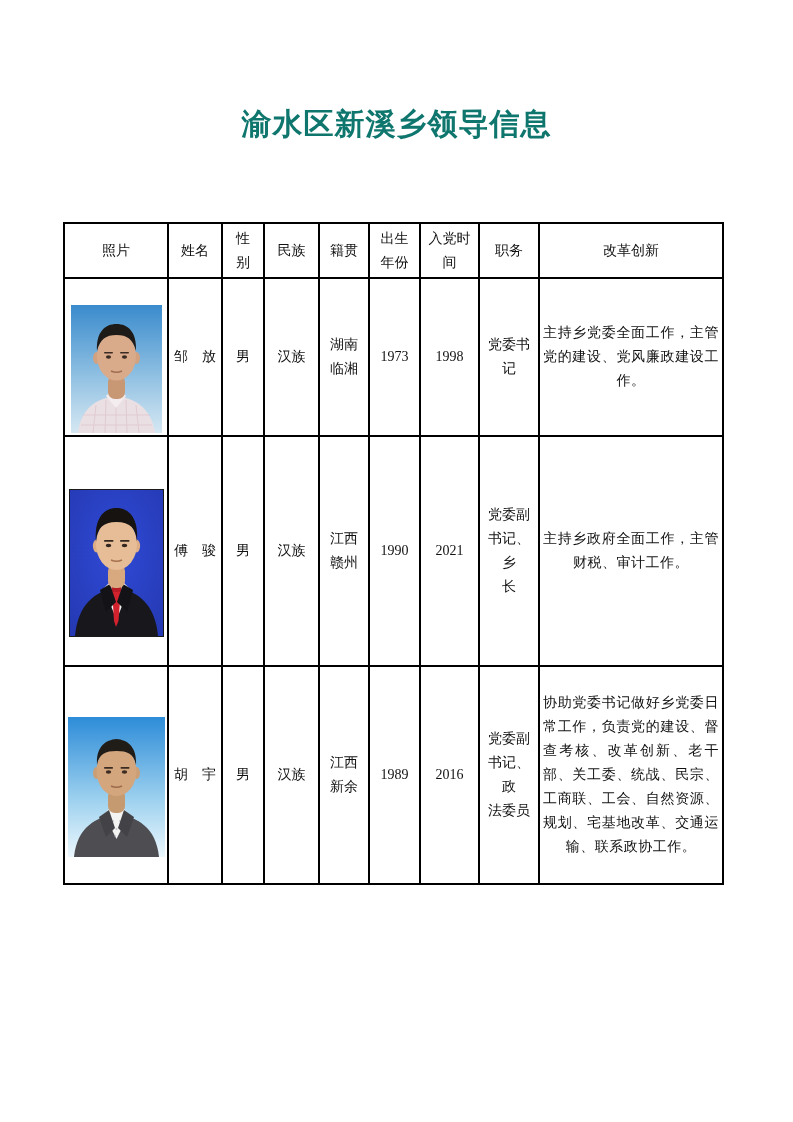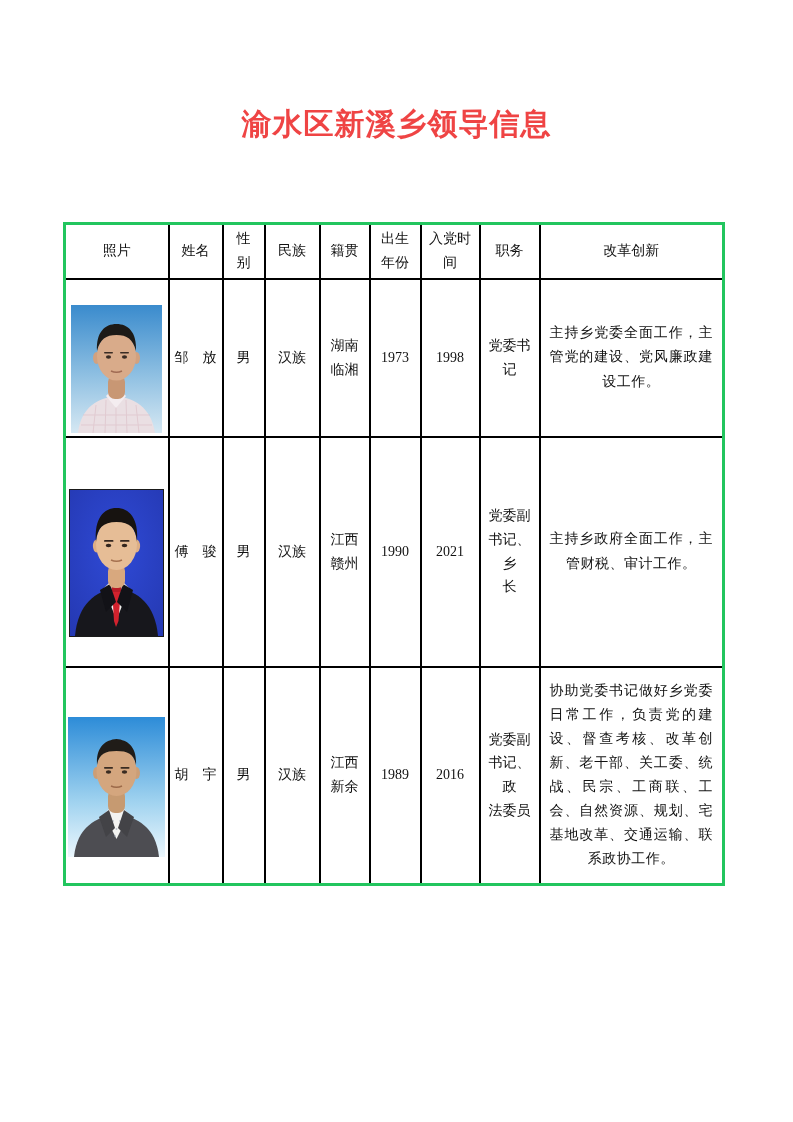--- a/index.html
+++ b/index.html
@@ -18,51 +18,51 @@
   }
   .page-title {
     position: absolute;
     top: 104px;
     left: 0;
     width: 100%;
     text-align: center;
     font-size: 30px;
     font-weight: bold;
     letter-spacing: 1px;
-    color: #ef4444;
+    color: #0f766e;
   }
   table.leader-table {
     position: absolute;
     left: 63px;
     top: 222px;
     width: 659px;
     table-layout: fixed;
     border-collapse: collapse;
-    border: 3px solid #22c55e;
+    border: 1px solid #22c55e;
   }
   .leader-table th, .leader-table td {
     border: 2px solid #000000;
     text-align: center;
     vertical-align: middle;
     font-weight: normal;
     font-size: 14px;
     line-height: 1.7;
     padding: 2px;
     white-space: pre-line;
     color: #111111;
     overflow: hidden;
   }
   tr.r-header { height: 55px; }
   tr.r-1 { height: 158px; }
   tr.r-2 { height: 230px; }
   tr.r-3 { height: 218px; }
   td.duties-cell {
     font-size: 14px;
     line-height: 1.72;
-    padding: 4px 9px;
+    padding: 4px 3px;
     text-align: justify;
     text-align-last: center;
     letter-spacing: 0.5px;
   }
   td.photo-cell { padding: 0; }
   .photo-frame {
     display: inline-block;
     vertical-align: middle;
     font-size: 0;
     line-height: 0;

